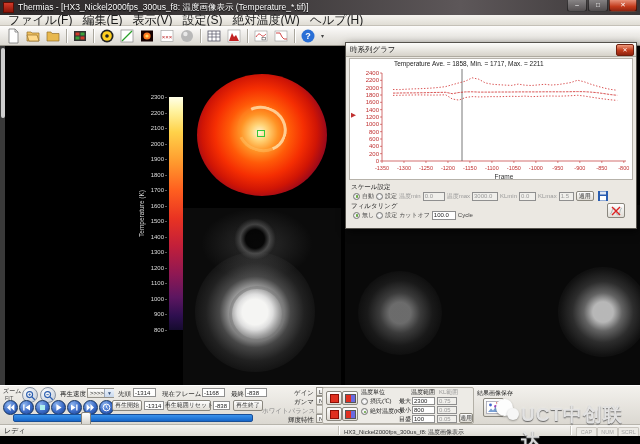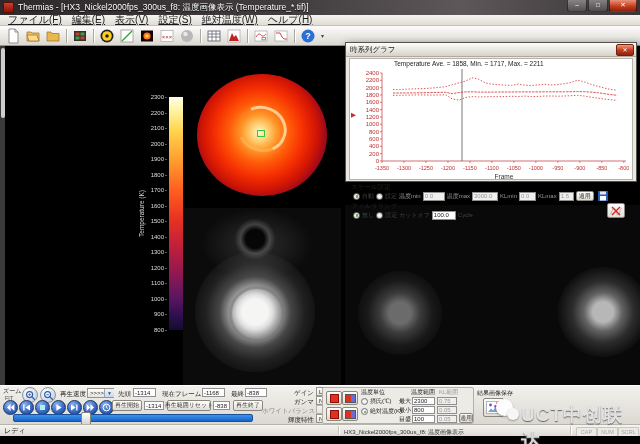--- a/index.html
+++ b/index.html
@@ -10,21 +10,21 @@
     background:linear-gradient(90deg,#2e2a2b,#413d3e 45%,#5d5759 72%,#3a3637);padding-left:3px;box-sizing:border-box;}
   .app-icon{width:9px;height:9px;background:linear-gradient(#d23b2a,#8d1407);border:1px solid #5c0d04;margin-right:4px;}
   .title-text{font-size:8.5px;color:#fff;text-shadow:0 1px 1px #000;white-space:nowrap;}
   .winbtns{position:absolute;right:3px;top:0;display:flex;gap:1px;}
   .wb{width:18px;height:11px;border:1px solid rgba(0,0,0,.55);border-top:none;border-radius:0 0 3px 3px;
       background:linear-gradient(rgba(255,255,255,.35),rgba(255,255,255,.08));color:#fff;font-size:6.5px;
       display:flex;align-items:center;justify-content:center;line-height:1;}
   .wb.close{background:linear-gradient(#e8927a,#c23a1b 60%,#8f2410);width:26px;}
   .menubar{position:absolute;left:0;top:15px;width:640px;height:11px;background:linear-gradient(#f6f4f0,#e0ddd5);
     border-bottom:1px solid #c4c0b7;display:flex;align-items:center;padding-left:3px;box-sizing:border-box;}
-  .mi{font-size:10px;color:#1a1a1a;padding:0 5px;text-decoration:underline;}
+  .mi{font-size:12px;color:#1a1a1a;padding:0 5px;}
   .toolbar{position:absolute;left:0;top:26px;width:640px;height:20px;background:linear-gradient(#fdfcfb,#dbd8d1);
     border-bottom:1px solid #98948b;display:flex;align-items:center;padding-left:4px;box-sizing:border-box;gap:2px;}
   .ti{width:18px;height:17px;display:flex;align-items:center;justify-content:center;}
   .tsep{width:1px;height:14px;background:#aaa79e;box-shadow:1px 0 0 #fff;margin:0 2px;}
   .tb-arrow{font-size:6px;color:#444;margin-left:2px;}
   
   .client{position:absolute;left:0;top:46px;width:640px;height:339px;background:#000;}
   .vscroll{position:absolute;left:0;top:0;width:5px;height:339px;background:#3a3a3a;}
   .vthumb{position:absolute;left:0.5px;top:2px;width:4px;height:70px;background:#cfcfcf;border-radius:2px;}
   .colorbar{position:absolute;left:128px;top:51px;width:58px;height:233px;}
@@ -55,21 +55,21 @@
   .ball-ring{position:absolute;left:46px;top:78px;width:50px;height:50px;border-radius:50%;
     border:3px solid rgba(120,120,120,.55);}
   .gray2{left:345px;top:159px;width:295px;height:180px;background:#090909;}
   .ball-faint{position:absolute;left:13px;top:66px;width:84px;height:84px;border-radius:50%;
     background:radial-gradient(circle, rgba(205,205,205,.5) 0 18%, rgba(165,165,165,.32) 34%,
       rgba(110,110,110,.16) 55%, transparent 80%);}
   .ball-med{position:absolute;left:213px;top:62px;width:90px;height:90px;border-radius:50%;
     background:radial-gradient(circle, rgba(232,232,232,.78) 0 16%, rgba(198,198,198,.48) 30%,
       rgba(148,148,148,.26) 48%, rgba(90,90,90,.1) 68%, transparent 85%);}
   
-  .graphwin{position:absolute;left:345px;top:42px;width:292px;height:140px;z-index:5;background:#ebe8e2;
+  .graphwin{position:absolute;left:345px;top:42px;width:292px;height:187px;z-index:5;background:#ebe8e2;
     border:1px solid #55524c;box-shadow:2px 3px 8px rgba(0,0,0,.65);box-sizing:border-box;}
   .gw-title{position:relative;height:13px;background:linear-gradient(#fdfdfb,#d6d2c9);
     border-bottom:1px solid #aeaaa0;display:flex;align-items:center;padding:0 4px;font-size:7.5px;color:#222;}
   .gw-close{position:absolute;right:2px;top:1px;width:16px;height:10px;border:1px solid #70200e;border-radius:2px;
     background:linear-gradient(#f09a7c,#c03a1a 55%,#8f2410);color:#fff;font-size:6px;line-height:1;
     display:flex;align-items:center;justify-content:center;}
   .gw-chart{position:absolute;left:3px;top:15px;width:284px;height:122px;background:#fff;
     border:1px solid #b6b2aa;box-sizing:border-box;}
   .chart-title{position:absolute;left:44px;top:1px;font-size:6.5px;color:#1a1a1a;white-space:nowrap;}
   #ts-svg{position:absolute;left:0;top:9px;width:282px;height:112px;}

